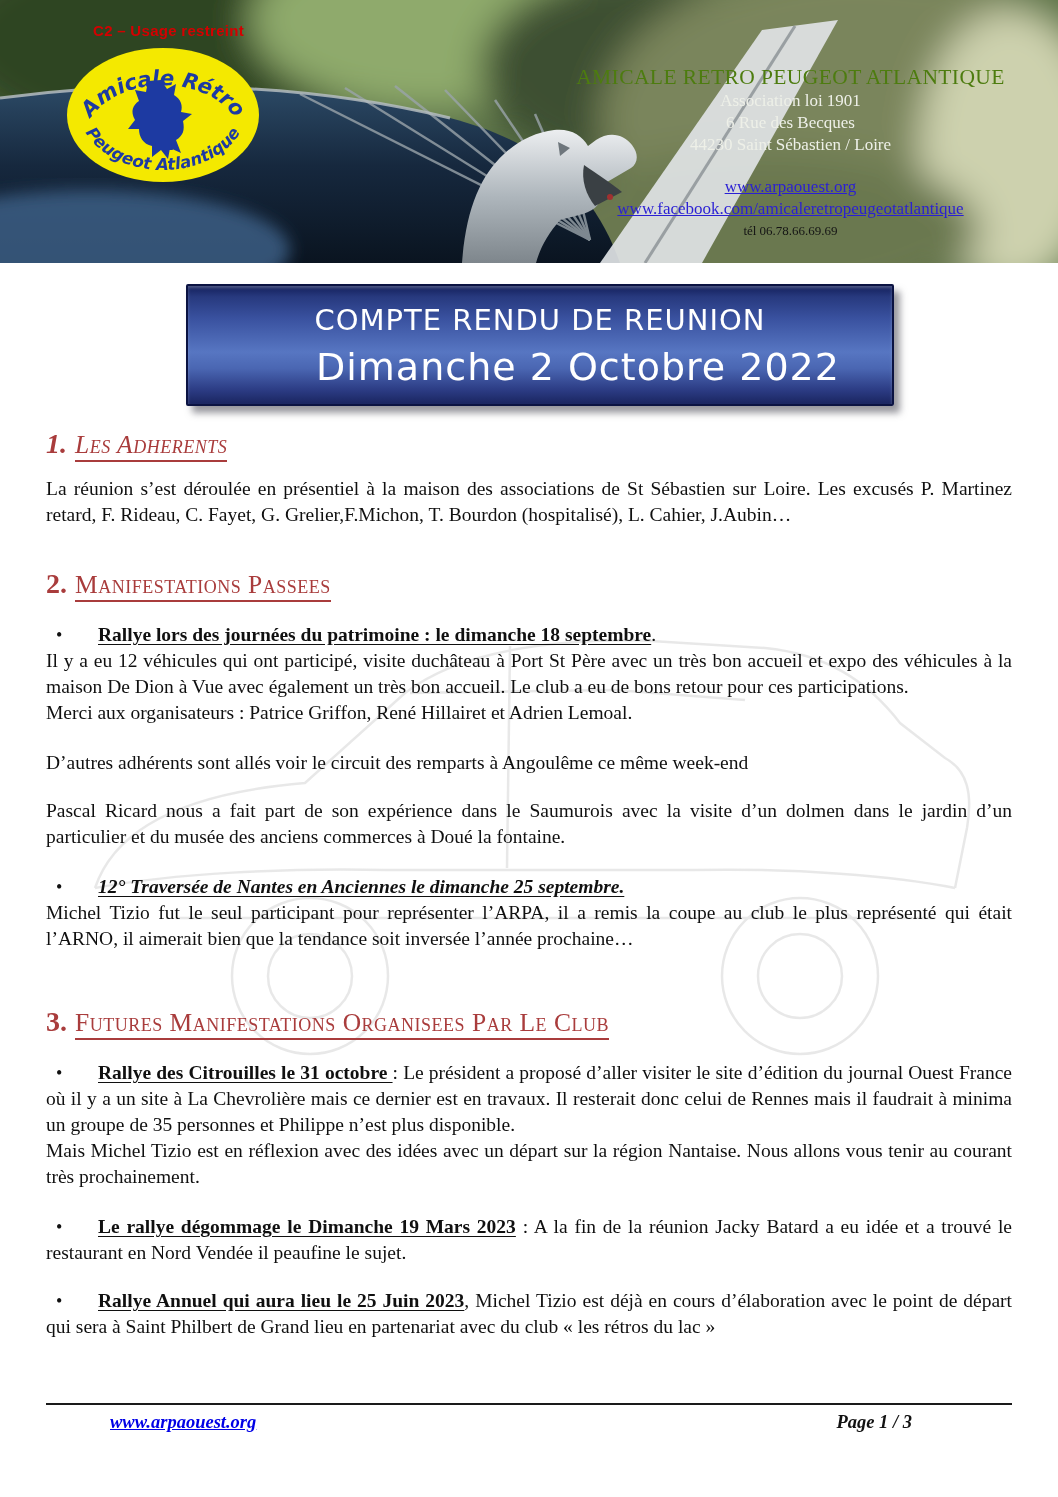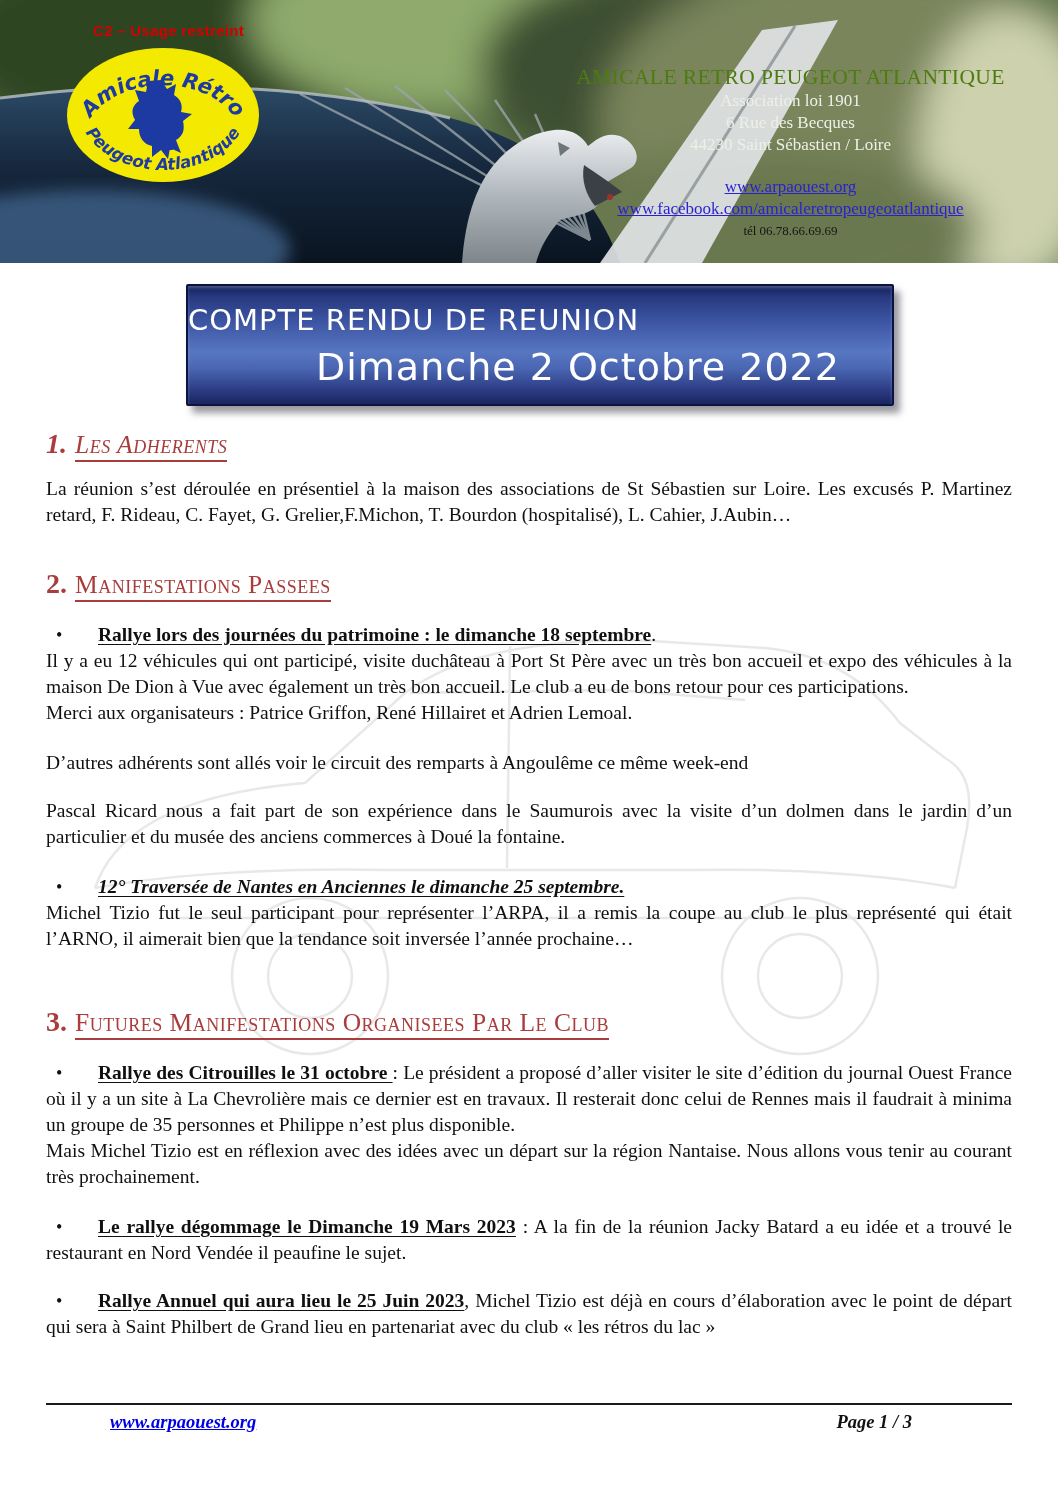--- a/index.html
+++ b/index.html
@@ -17,21 +17,21 @@
   .org-links{margin-top:20px;}
   .hlink{display:block;font-size:17px;line-height:22px;color:#2a1fd4;text-decoration:underline;cursor:pointer;}
   .org-phone{font-size:13px;color:#141414;line-height:22px;}
 
   
   .title-box{position:absolute;top:284px;left:186px;width:704px;height:118px;
         border:2px solid #0b1342;border-radius:2px;
         background:linear-gradient(180deg,#131f5a 0%,#27397e 9%,#3a52a0 28%,#5776c2 56%,#4a66b2 70%,#2c3c84 88%,#1a2560 100%);
         box-shadow:6px 7px 7px rgba(70,70,80,.55), inset 0 2px 3px rgba(255,255,255,.25);
         font-family:"DejaVu Sans",sans-serif;color:#ffffff;}
-  .title-line1{margin-top:17px;text-align:left;font-size:29px;letter-spacing:1px;}
+  .title-line1{margin-top:17px;text-align:center;font-size:29px;letter-spacing:1px;}
   .title-line2{margin-top:8px;text-align:center;font-size:38px;letter-spacing:1px;transform:translateX(38px);}
 
   
   .watermark{position:absolute;top:588px;left:55px;opacity:.5;pointer-events:none;}
 
   
   .content{position:absolute;top:428px;left:46px;width:966px;color:#101010;}
   .sec{margin:0;color:#a93c3c;font-weight:normal;}
   .sec .num{font-size:28px;font-weight:bold;margin-right:8px;}
   .sec .sec-title{font-variant:small-caps;font-size:25.5px;letter-spacing:.5px;

